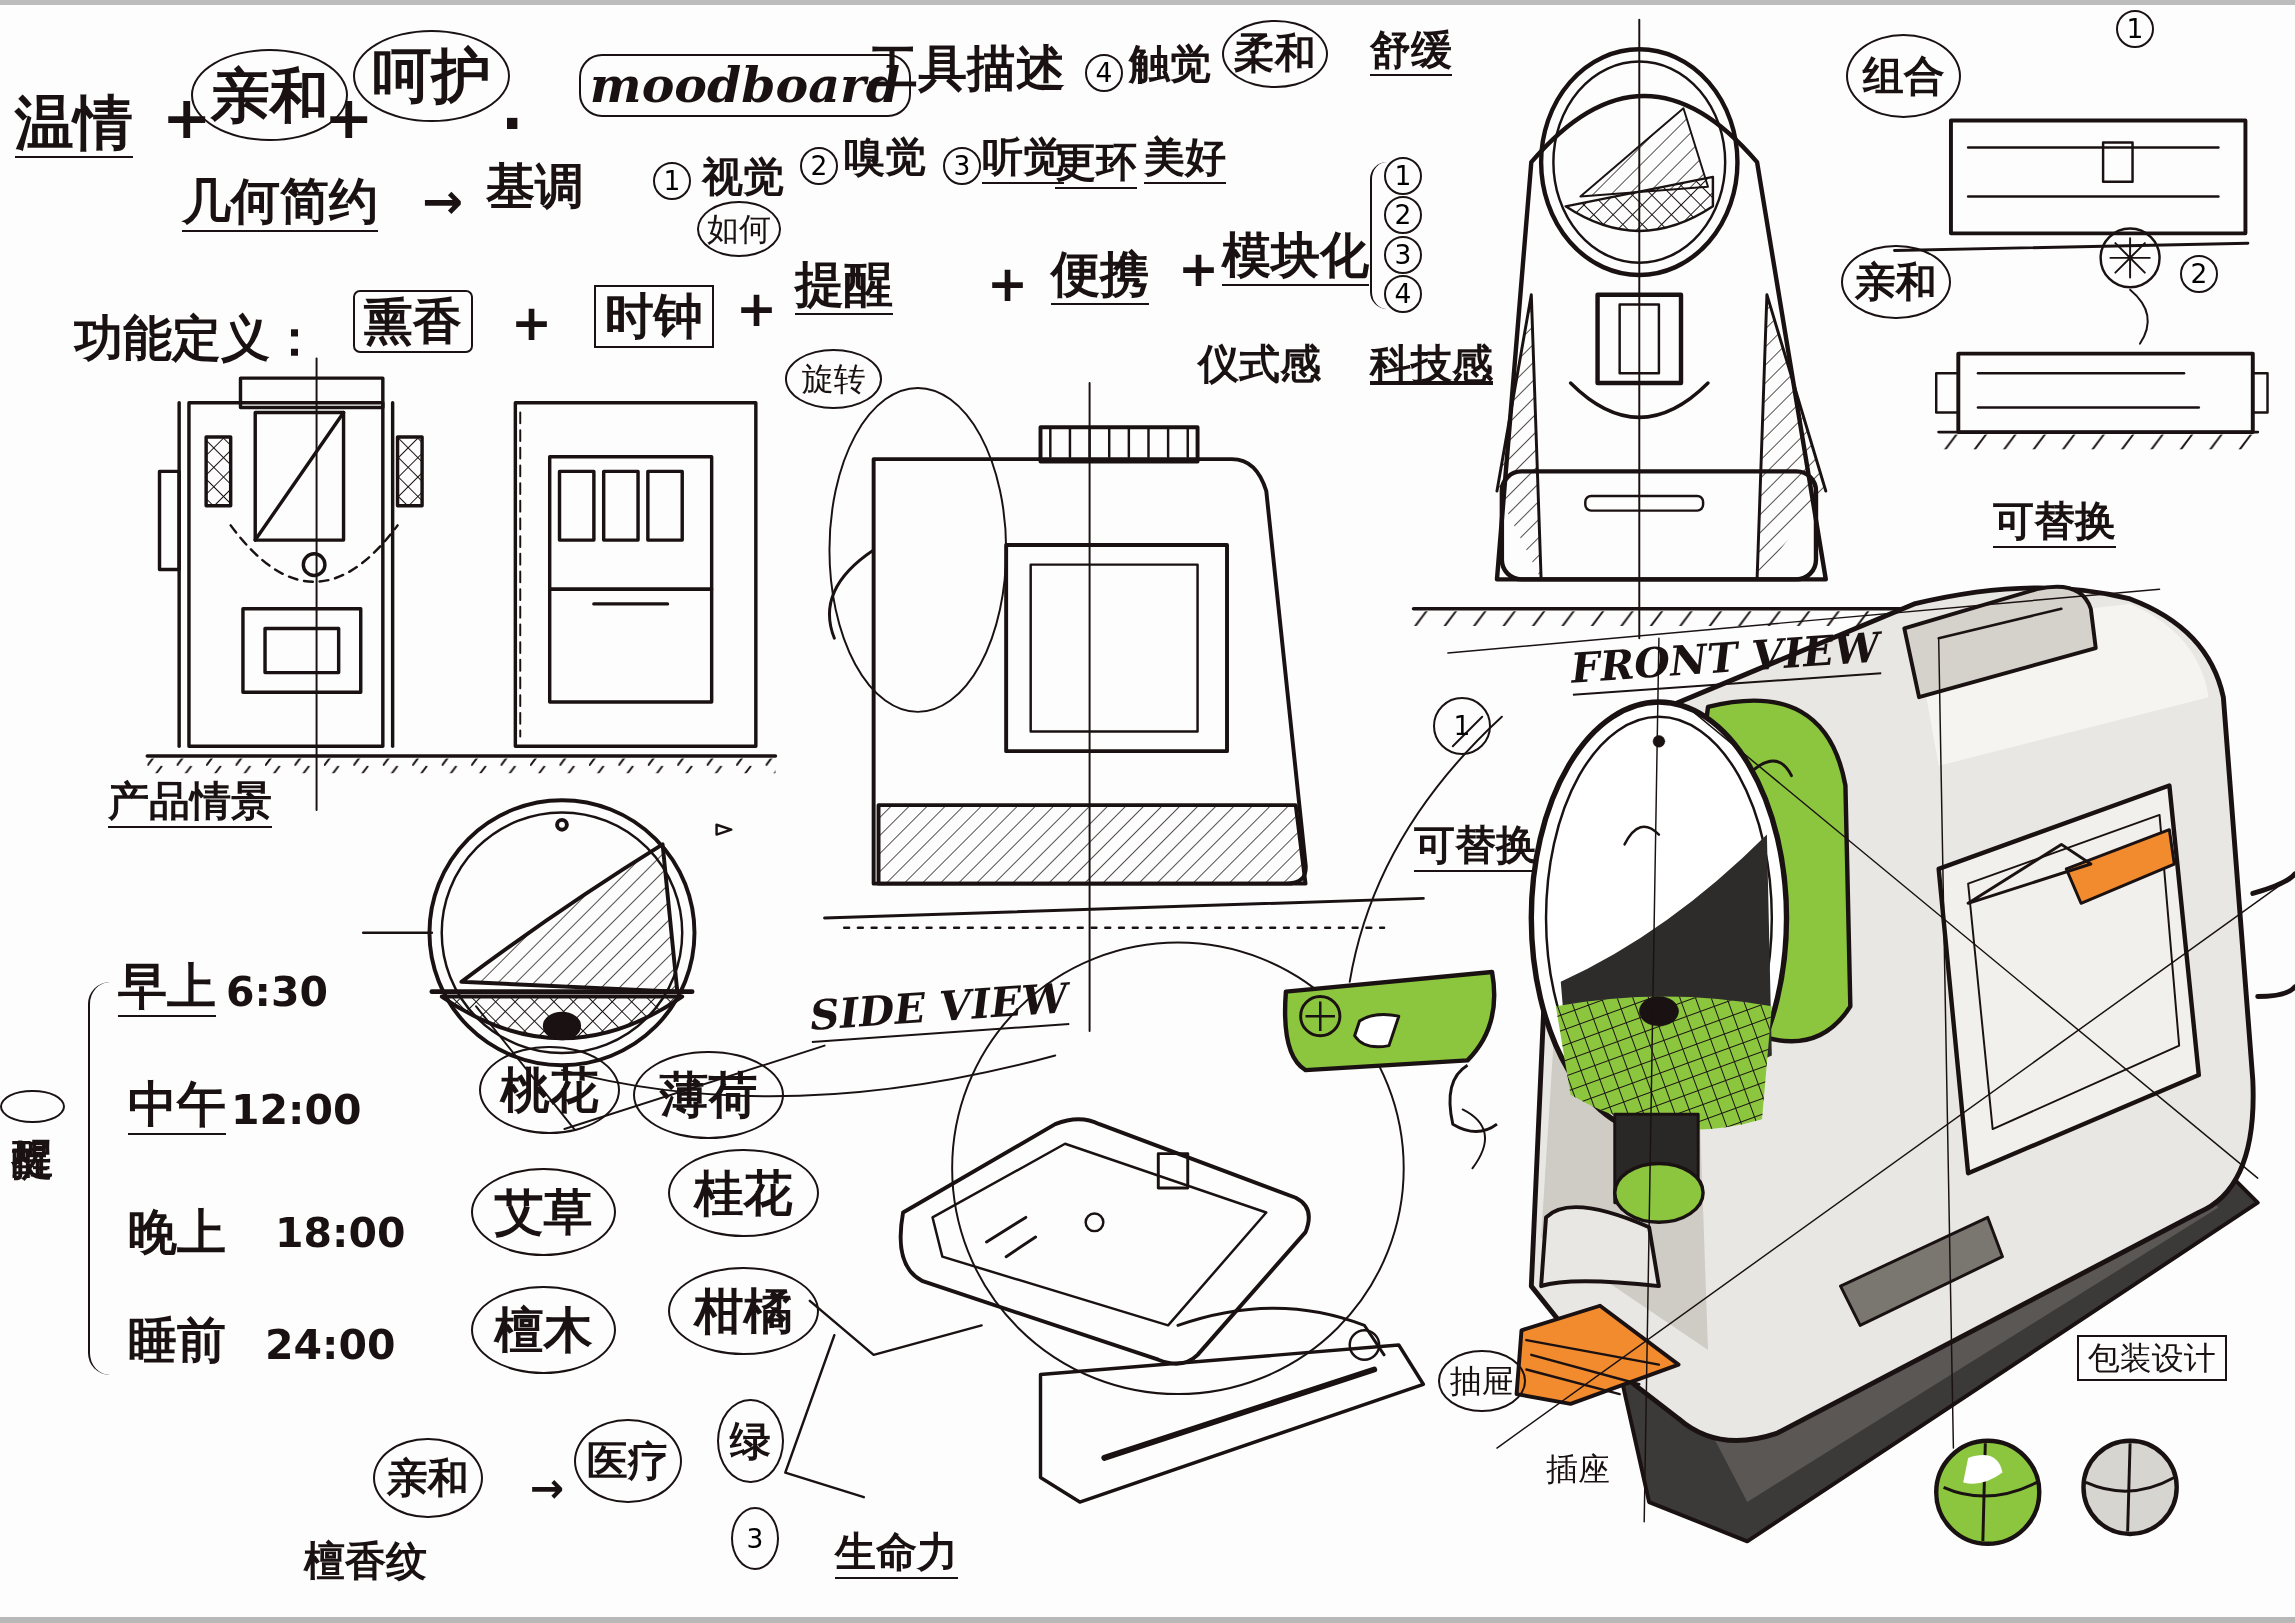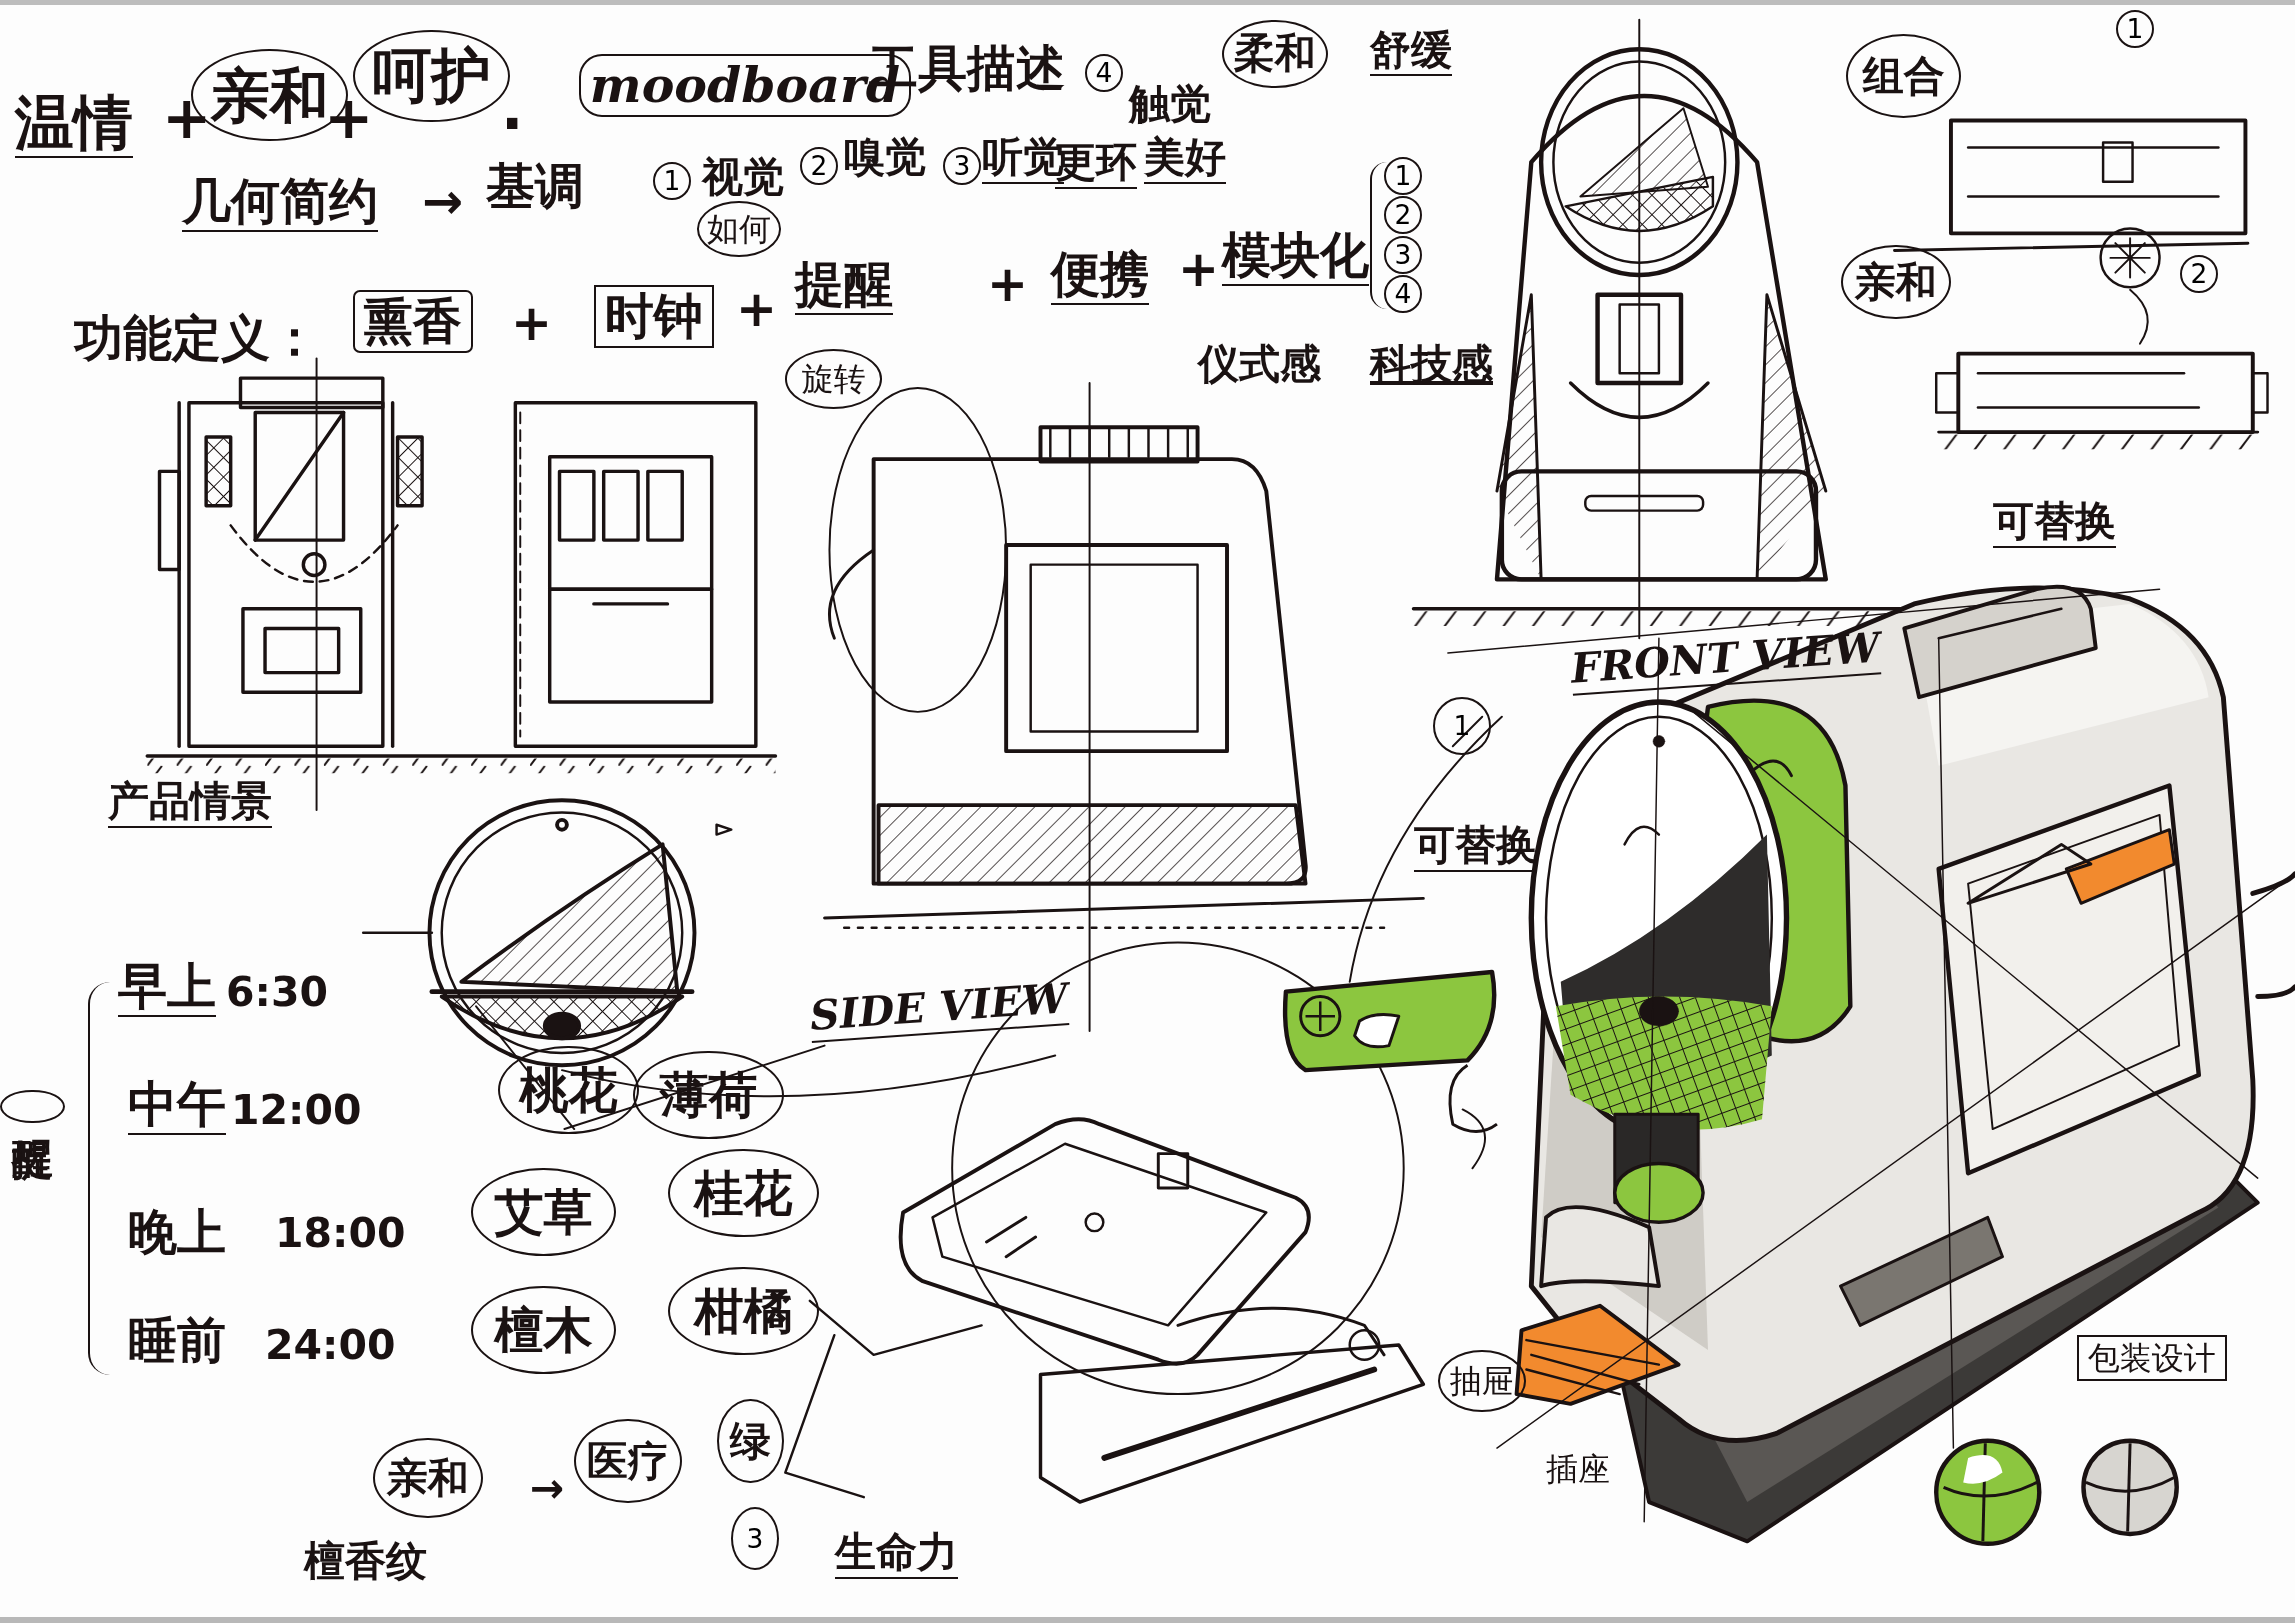--- a/index.html
+++ b/index.html
@@ -236,21 +236,21 @@
   <span class="hw xl ul" style="left:14.7px;top:93px;">温情</span>
   <span class="hw xl" style="left:162px;top:88px;">+</span>
   <span class="hw xl circ" style="left:191px;top:49px;">亲和</span>
   <span class="hw xl" style="left:324px;top:88px;">+</span>
   <span class="hw xl circ" style="left:353px;top:29.5px;">呵护</span>
   <span class="hw xl" style="left:501px;top:79px;">.</span>
 
   <span class="hw lg box lat" style="left:579px;top:54px;border-radius:23px;">moodboard</span>
   <span class="hw lg" style="left:869px;top:44px;">工具描述</span>
   <span class="num" style="left:1085px;top:54px;position:absolute;">4</span>
-  <span class="hw md" style="left:1129px;top:44px;margin-top:40px;">触觉</span>
+  <span class="hw md" style="left:1129px;top:44px;">触觉</span>
   <span class="hw md circ" style="left:1222px;top:19.6px;padding:11.8px 9.8px;">柔和</span>
   <span class="hw md ul" style="left:1370px;top:29.5px;">舒缓</span>
 
   <span class="hw lg ul" style="left:182px;top:177px;">几何简约</span>
   <span class="hw lg" style="left:422px;top:177px;">→</span>
   <span class="hw lg" style="left:486px;top:162px;">基调</span>
 
   <span class="num" style="left:653px;top:162px;position:absolute;">1</span>
   <span class="hw md" style="left:702px;top:157px;">视觉</span>
   <span class="num" style="left:800px;top:147px;position:absolute;">2</span>
@@ -306,21 +306,21 @@
   </div>
   <div>
     <span class="hw lg" style="left:128px;top:1208px;">晚上</span>
     <span class="hw md" style="left:275px;top:1213px;">18:00</span>
   </div>
   <div>
     <span class="hw lg" style="left:128px;top:1316px;">睡前</span>
     <span class="hw md" style="left:265px;top:1325px;">24:00</span>
   </div>
 
-  <span class="hw lg circ" style="left:498px;top:1046px;padding:17.7px 19.6px;">桃花</span>
+  <span class="hw lg circ" style="left:479px;top:1046px;padding:17.7px 19.6px;">桃花</span>
   <span class="hw lg circ" style="left:633px;top:1051px;padding:17.7px 24.5px;">薄荷</span>
   <span class="hw lg circ" style="left:471px;top:1168px;padding:17.7px 21.6px;">艾草</span>
   <span class="hw lg circ" style="left:668px;top:1149px;padding:17.7px 24.5px;">桂花</span>
   <span class="hw lg circ" style="left:471px;top:1286px;padding:17.7px 21.6px;">檀木</span>
   <span class="hw lg circ" style="left:668px;top:1267px;padding:17.7px 24.5px;">柑橘</span>
 
   <span class="hw md circ" style="left:373px;top:1438px;padding:17.7px 11.8px;">亲和</span>
   <span class="hw md" style="left:530px;top:1468px;">→</span>
   <span class="hw md circ" style="left:574px;top:1419px;padding:19.6px 10.8px;">医疗</span>
   <span class="hw md circ" style="left:717px;top:1399px;padding:19.6px 10.8px;">绿</span>

